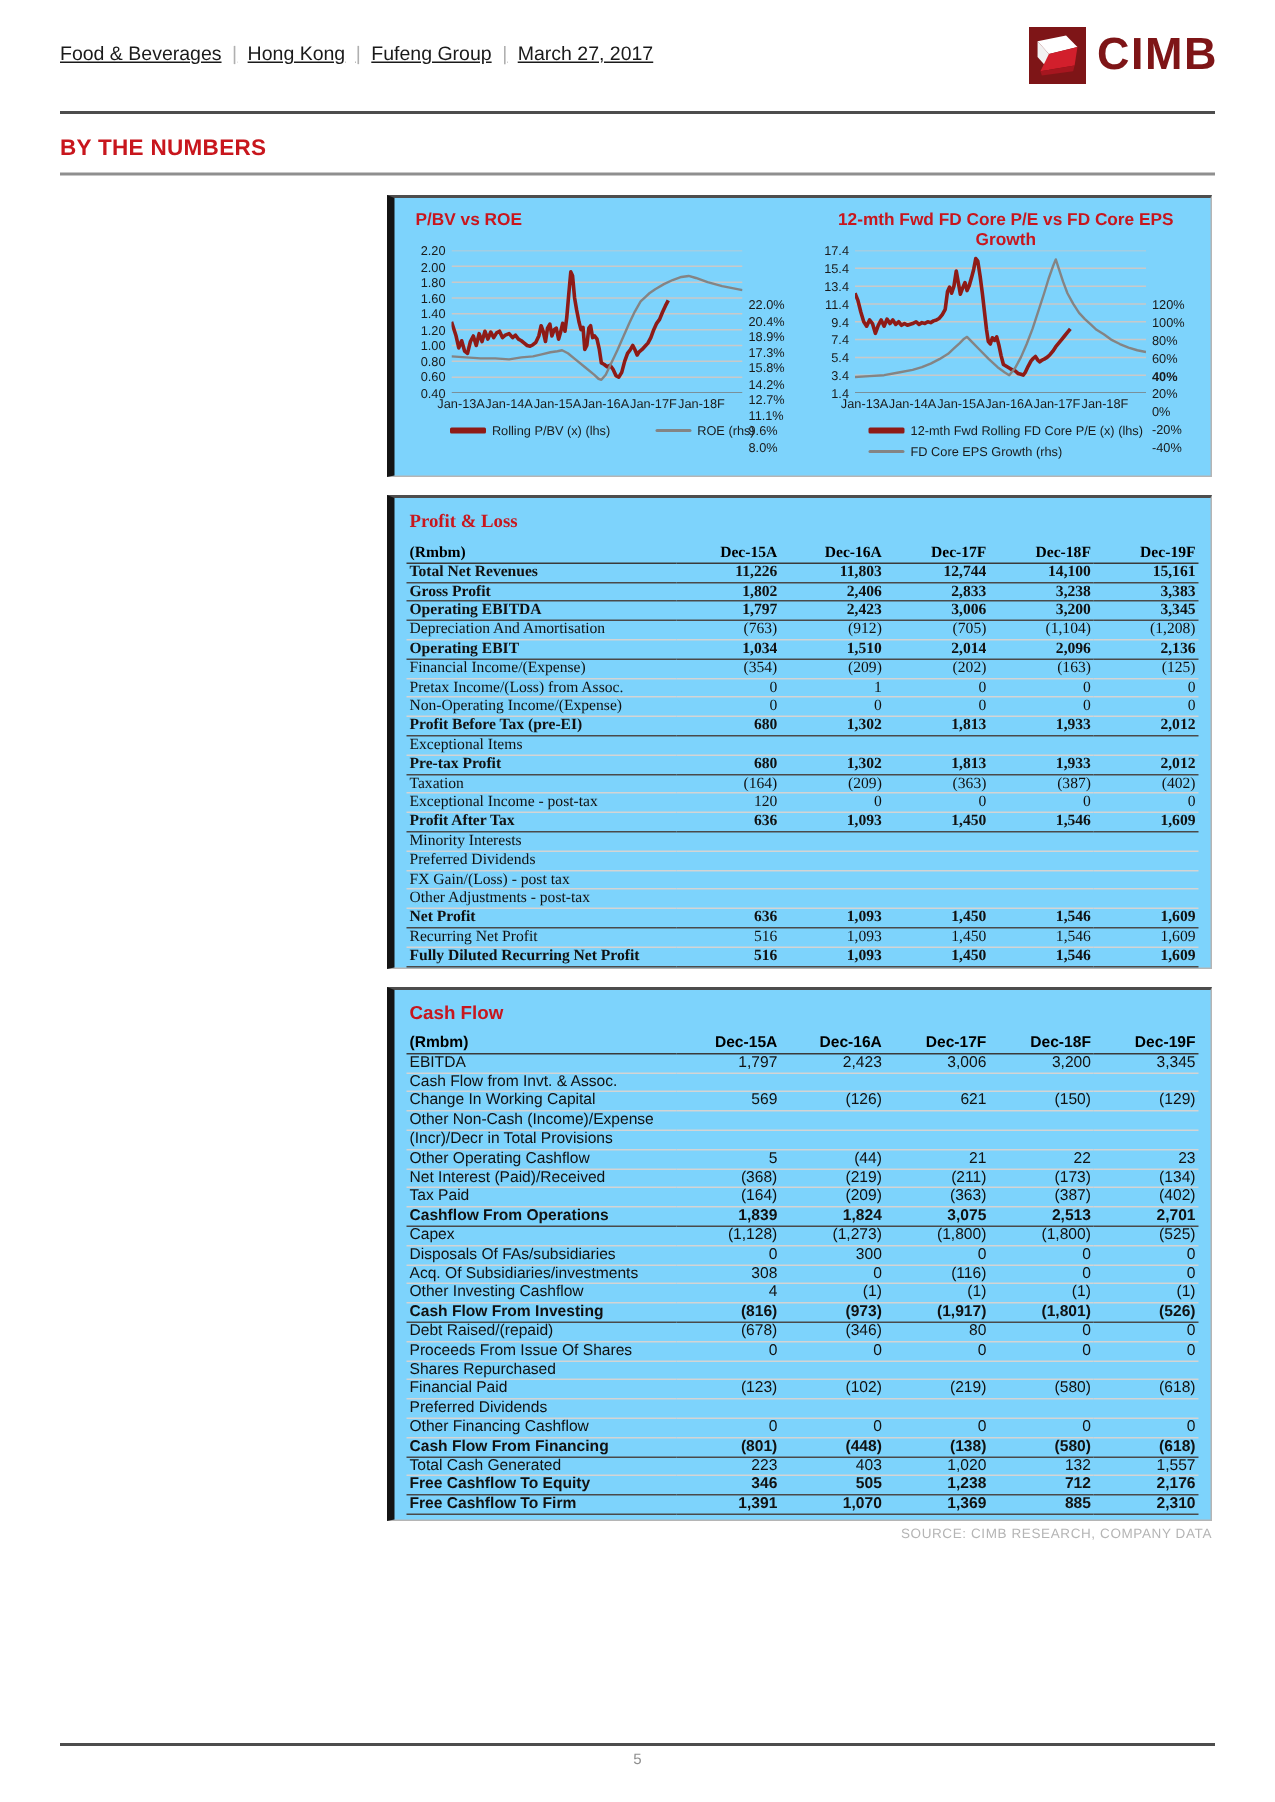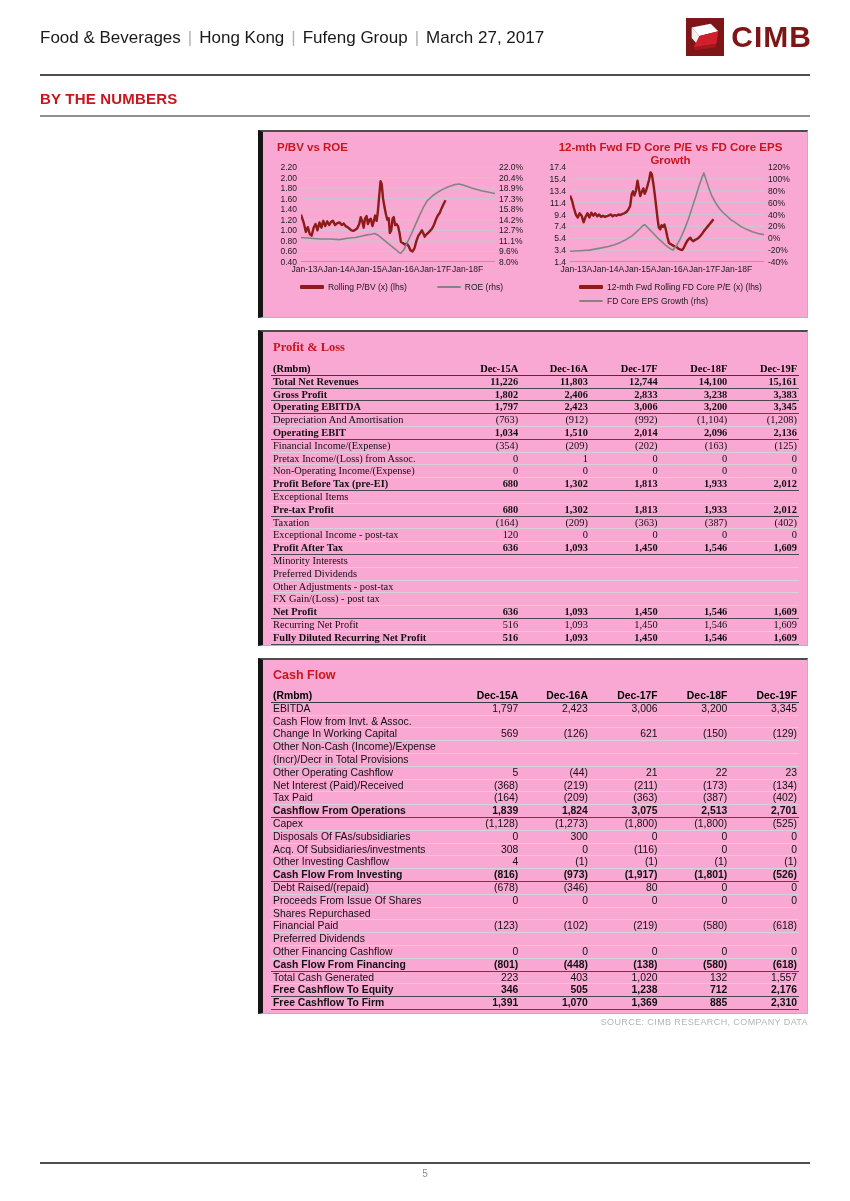--- a/index.html
+++ b/index.html
@@ -1,47 +1,47 @@
 <!DOCTYPE html>
 <html><head>
 <meta charset="utf-8">
 <style>
   * { margin:0; padding:0; box-sizing:border-box; }
   body { background:#e8e8e8; font-family:"Liberation Sans", sans-serif; }
   .page { position:relative; width:850px; height:1201px; background:#ffffff; margin:0 auto; overflow:hidden; }
 
   
   .report-header { position:absolute; left:40px; top:18px; right:38px; display:flex; justify-content:space-between; align-items:flex-start; }
-  .crumbs { font-size:17px; color:#1a1a1a; padding-top:10px; white-space:nowrap; }
+  .crumbs { font-size:13px; color:#1a1a1a; padding-top:10px; white-space:nowrap;text-decoration:underline; }
   .crumbs .sep { color:#b0b0b0; padding:0 7px; }
   .logo { display:flex; align-items:center; gap:7px; }
   .logo-text { font-size:30px; font-weight:bold; color:#7e1517; letter-spacing:1px; line-height:38px; }
 
   .rule { position:absolute; left:40px; right:40px; height:2px; background:#4d4d4d; }
   .rule.header-rule { top:74px; }
   .rule.title-rule { top:115px; background:#8f8f8f; }
   .rule.footer-rule { top:1162px; }
 
   .section-title { position:absolute; left:40px; top:90px; font-size:15px; font-weight:bold; color:#c8161d; letter-spacing:0.2px; }
 
   
-  .frame { position:absolute; left:258px; width:550px; background:#f9a8d4;
+  .frame { position:absolute; left:258px; width:550px; background:#7dd3fc;
            border:1px solid #b5b5b5; border-top:2px solid #4d4d4d; border-left:5px solid #141414; }
   .charts-box { top:130px; height:188px; display:flex; padding:5px 4px 0 2px; }
 
   
   .chart { width:50%; position:relative; padding:2px 2px 0 6px; }
   .chart-title { height:28px; font-size:11.5px; font-weight:bold; color:#c8161d; line-height:13px; padding:2px 6px 0 6px; }
   .chart-grid { display:flex; height:95px; }
   .ylabels { position:relative; font-size:8.5px; color:#1a1a1a; }
   .ylabels.left  { width:30px; }
   .ylabels.right { width:37px; }
   .ylabels span { position:absolute; transform:translateY(-50%); white-space:nowrap; }
   .ylabels.left span  { right:4px; }
-  .ylabels.right span { left:4px; }
+  .ylabels.right span { left:4px;margin-top:36px; }
   .plot { flex:1; position:relative; }
   .plot svg { position:absolute; inset:0; width:100%; height:100%; }
   .plot line.grid { stroke:#c9c9c9; stroke-width:1; vector-effect:non-scaling-stroke; }
   .plot line.axis { stroke:#7a7a7a; stroke-width:1; vector-effect:non-scaling-stroke; }
   .xlabels { display:flex; height:13px; margin-top:2px; font-size:8.5px; color:#1a1a1a; }
   .xlabels .pad-l { width:30px; } .xlabels .pad-r { width:37px; }
   .xlabels-inner { flex:1; position:relative; }
   .xlabels-inner span { position:absolute; top:0; transform:translateX(-50%); white-space:nowrap; }
   .legend { margin-top:5px; display:flex; justify-content:center; gap:30px; font-size:8.5px; color:#1a1a1a; }
   .legend.column { flex-direction:column; align-items:flex-start; gap:4px; width:fit-content; margin:5px auto 0; }
@@ -185,21 +185,21 @@
               <line x1="0" x2="100" y1="100" y2="100" class="axis"></line>
               <polyline points="0,30 1,34.99999999999999 2,43.125 3,49.99999999999999 4,53.125 5,48.75 6,51.25000000000001 7,58.12500000000001 8,52.5 9,48.75 10,53.125 11,48.125 12,51.25000000000001 13,48.75 14,51.87500000000001 15,49.99999999999999 16,52.5 17,51.25000000000001 18,52.5 19.8,51.25000000000001 21,49.99999999999999 22,51.87500000000001 23,50.625 24,51.25000000000001 25,49.99999999999999 26,50.625 27,49.375 28,48.75 29,47.49999999999999 30,45 31,41.24999999999999 31.8,28.749999999999993 32.5,25.624999999999993 33.2,30 34,24.999999999999993 34.8,14.374999999999996 35.5,22.49999999999999 36.2,30.624999999999996 37,26.25 37.8,22.49999999999999 38.5,28.124999999999993 39.2,24.999999999999993 40,19.37499999999999 40.8,13.12499999999999 41.5,5.624999999999992 42.2,7.499999999999997 43,18.124999999999993 43.8,30.624999999999996 44.5,43.125 45.2,55.625 45.8,63.75000000000001 46.5,65.625 47.2,61.25000000000001 48,63.125 48.7,60.62500000000001 49.5,66.875 50.2,73.75 51,80 52,81.25 53,82.5 54,83.75 55,84.375 56,86.25 57,86.875 57.8,87.5 58.5,85.625 59.5,81.25 60.5,77.5 61.3,75.625 62,74.375 62.8,76.875 63.5,78.125 64.3,76.875 65,76.25 66,75 67,73.125 68,70.625 69,67.5 70,65 71,62.5 72,60 73,57.50000000000001 74,55.00000000000001" fill="none" stroke="#8e1b17" stroke-width="2.4" stroke-linejoin="round" vector-effect="non-scaling-stroke"></polyline>
               <polyline points="0,88.75 5,88.125 10,87.5 15,85.625 19.8,83.75 23,81.875 26,79.375 29,76.25 32,72.5 34,68.75 36,65 37.5,61.875 38.5,60.62499999999999 40,63.74999999999999 43,70 46,76.25 49,81.875 51.5,85.625 53,87.5 55,82.5 57,75 59,65.625 61,55.00000000000001 63,42.5 65,30 66.5,20 68,11.25 69,6.25 70,12.5 71.5,21.875 73,30 75,37.5 77,43.75 79,48.125 81,51.87500000000001 83,55.625 85.5,58.75 88,62.5 91,65.625 94,68.125 97,70 100,71.25" fill="none" stroke="#848484" stroke-width="1.6" stroke-linejoin="round" vector-effect="non-scaling-stroke"></polyline>
             </svg>
         </div>
         <div class="ylabels right">
             <span style="top: 0%;">120%</span>
             <span style="top: 12.5%;">100%</span>
             <span style="top: 25%;">80%</span>
             <span style="top: 37.5%;">60%</span>
-            <span style="top: 50%;">40%</span>
+            <span style="top: 50%; font-weight: bold;">40%</span>
             <span style="top: 62.5%;">20%</span>
             <span style="top: 75%;">0%</span>
             <span style="top: 87.5%;">-20%</span>
             <span style="top: 100%;">-40%</span>
           </div>
       </div>
       <div class="xlabels">
         <div class="pad-l"></div>
           <div class="xlabels-inner">
             <span style="left: 3.3%;">Jan-13A</span>
@@ -267,21 +267,21 @@
             <td class="num">1,797</td>
             <td class="num">2,423</td>
             <td class="num">3,006</td>
             <td class="num">3,200</td>
             <td class="num">3,345</td>
           </tr>
           <tr>
             <td class="lbl">Depreciation And Amortisation</td>
             <td class="num">(763)</td>
             <td class="num">(912)</td>
-            <td class="num">(992)</td>
+            <td class="num">(705)</td>
             <td class="num">(1,104)</td>
             <td class="num">(1,208)</td>
           </tr>
           <tr class="bold-row">
             <td class="lbl">Operating EBIT</td>
             <td class="num">1,034</td>
             <td class="num">1,510</td>
             <td class="num">2,014</td>
             <td class="num">2,096</td>
             <td class="num">2,136</td>
@@ -368,29 +368,29 @@
           </tr>
           <tr>
             <td class="lbl">Preferred Dividends</td>
             <td class="num"></td>
             <td class="num"></td>
             <td class="num"></td>
             <td class="num"></td>
             <td class="num"></td>
           </tr>
           <tr>
+            <td class="lbl">FX Gain/(Loss) - post tax</td>
+            <td class="num"></td>
+            <td class="num"></td>
+            <td class="num"></td>
+            <td class="num"></td>
+            <td class="num"></td>
+          </tr>
+          <tr>
             <td class="lbl">Other Adjustments - post-tax</td>
-            <td class="num"></td>
-            <td class="num"></td>
-            <td class="num"></td>
-            <td class="num"></td>
-            <td class="num"></td>
-          </tr>
-          <tr>
-            <td class="lbl">FX Gain/(Loss) - post tax</td>
             <td class="num"></td>
             <td class="num"></td>
             <td class="num"></td>
             <td class="num"></td>
             <td class="num"></td>
           </tr>
           <tr class="bold-row">
             <td class="lbl">Net Profit</td>
             <td class="num">636</td>
             <td class="num">1,093</td>

